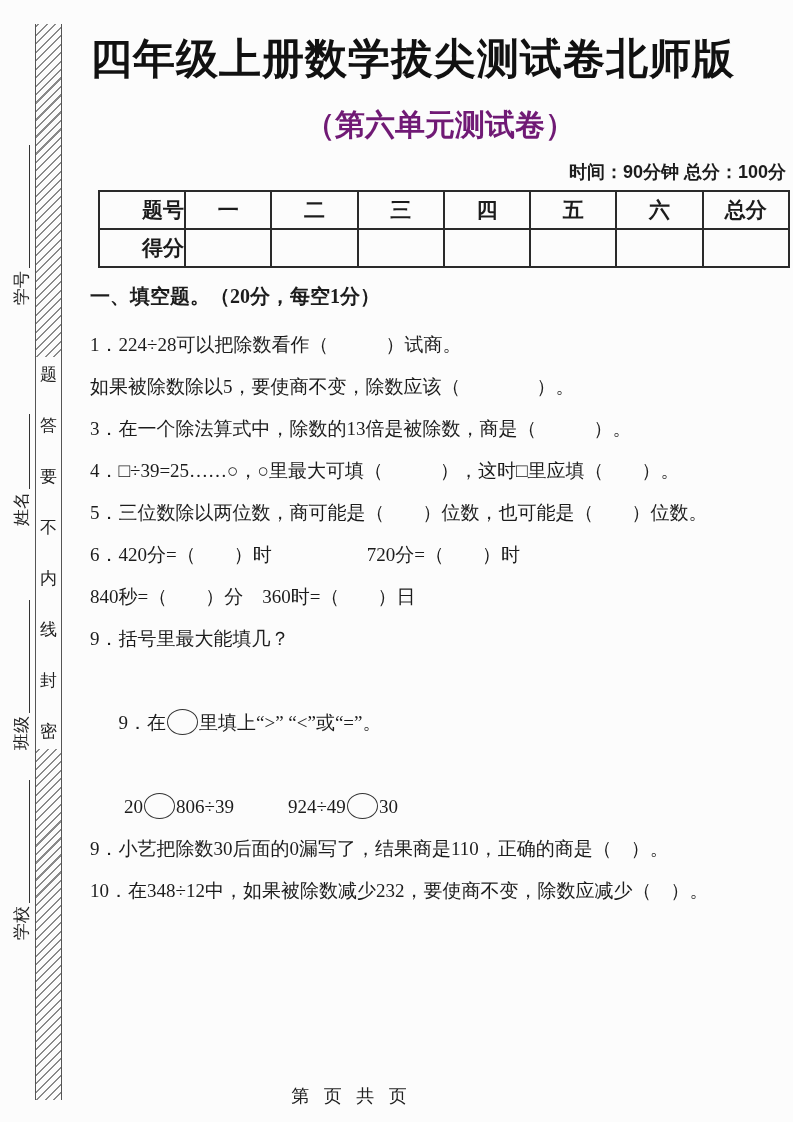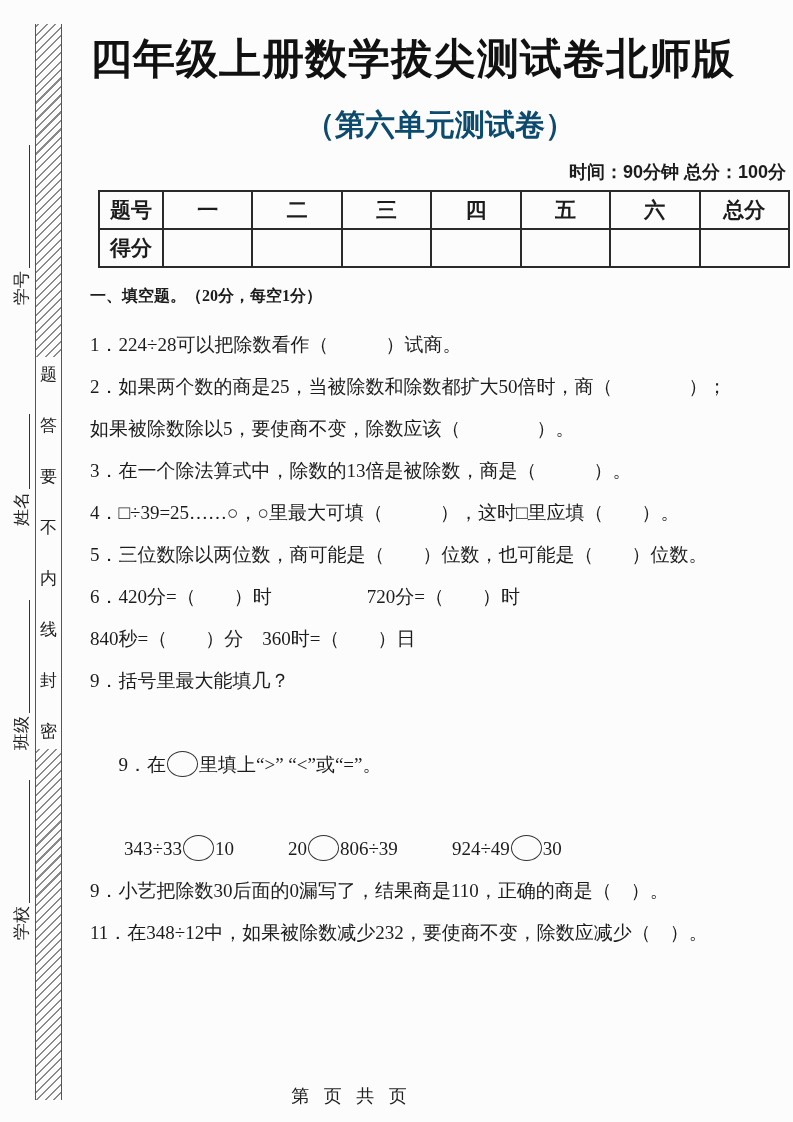--- a/index.html
+++ b/index.html
@@ -47,39 +47,39 @@
   .content { position:absolute; left:90px; top:0; width:700px; }
   .title {
     margin-top:34px; 
     font-family:"Liberation Sans", sans-serif;
     font-size:42px; font-weight:700; letter-spacing:1px; color:#111;
     line-height:50px;
   }
   .subtitle {
     margin-top:20px; text-align:center;
     font-family:"Liberation Sans", sans-serif;
-    font-size:30px; font-weight:700; color:#0c4a6e; line-height:42px;
+    font-size:30px; font-weight:700; color:#701a75; line-height:42px;
   }
   .meta {
     margin-top:14px; text-align:right; padding-right:4px;
     font-family:"Liberation Sans", sans-serif;
     font-size:18px; font-weight:700; line-height:24px;
   }
   table.score {
     margin:6px 0 0 8px; width:692px;
     border-collapse:collapse; table-layout:fixed;
   }
   table.score td {
     border:2px solid #2a2a2a; height:38px;
     text-align:center; vertical-align:middle;
     font-size:21px; font-weight:600;
   }
-  table.score td.lbl { width:64px; }
+  table.score td.lbl { width:86px;text-align:right; }
   .section-heading {
-    margin-top:14px; font-size:16px; font-weight:700; line-height:28px;
+    margin-top:14px; font-size:20px; font-weight:700; line-height:28px;
   }
   .questions { margin-top:14px; }
   .q-line {
     font-size:19px; line-height:42px; white-space:pre-wrap;
   }
   .q-line.indent { padding-left:34px; }
   .circle {
     display:inline-block; width:31px; height:26px;
     border:1.5px solid #333; border-radius:50%;
     vertical-align:-6px; margin:0 1px;
@@ -154,42 +154,38 @@
       <td></td>
       <td></td>
     </tr>
   </tbody>
     </table>
 
   <div class="section-heading">一、填空题。（20分，每空1分）</div>
 
   <div class="questions">
     <div class="q-line">1．224÷28可以把除数看作（　　　）试商。</div>
-    <div class="q-line">2．如果两个数的商是25，当被除数和除数都扩大50倍时，商（　　　　）；</div>
     <div class="q-line">如果被除数除以5，要使商不变，除数应该（　　　　）。</div>
     <div class="q-line">3．在一个除法算式中，除数的13倍是被除数，商是（　　　）。</div>
     <div class="q-line">4．□÷39=25……○，○里最大可填（　　　），这时□里应填（　　）。</div>
     <div class="q-line">5．三位数除以两位数，商可能是（　　）位数，也可能是（　　）位数。</div>
     <div class="q-line">6．420分=（　　）时　　　　　720分=（　　）时</div>
     <div class="q-line">840秒=（　　）分　360时=（　　）日</div>
     <div class="q-line">9．括号里最大能填几？</div>
 
     <div class="q-line">
       <span>9．在</span><span class="circle"></span><span>里填上“&gt;” “&lt;”或“=”。</span>
     </div>
     <div class="q-line indent compare-row">
       <span class="cmp">
-        <span>343÷33</span><span class="circle"></span><span>10</span>
-      </span>
-      <span class="cmp">
         <span>20</span><span class="circle"></span><span>806÷39</span>
       </span>
       <span class="cmp">
         <span>924÷49</span><span class="circle"></span><span>30</span>
       </span>
     </div>
 
     <div class="q-line">9．小艺把除数30后面的0漏写了，结果商是110，正确的商是（　）。</div>
-    <div class="q-line">11．在348÷12中，如果被除数减少232，要使商不变，除数应减少（　）。</div>
+    <div class="q-line">10．在348÷12中，如果被除数减少232，要使商不变，除数应减少（　）。</div>
   </div>
 </div>
 
 <div class="footer">第 页 共 页</div>
 
 </body></html>

